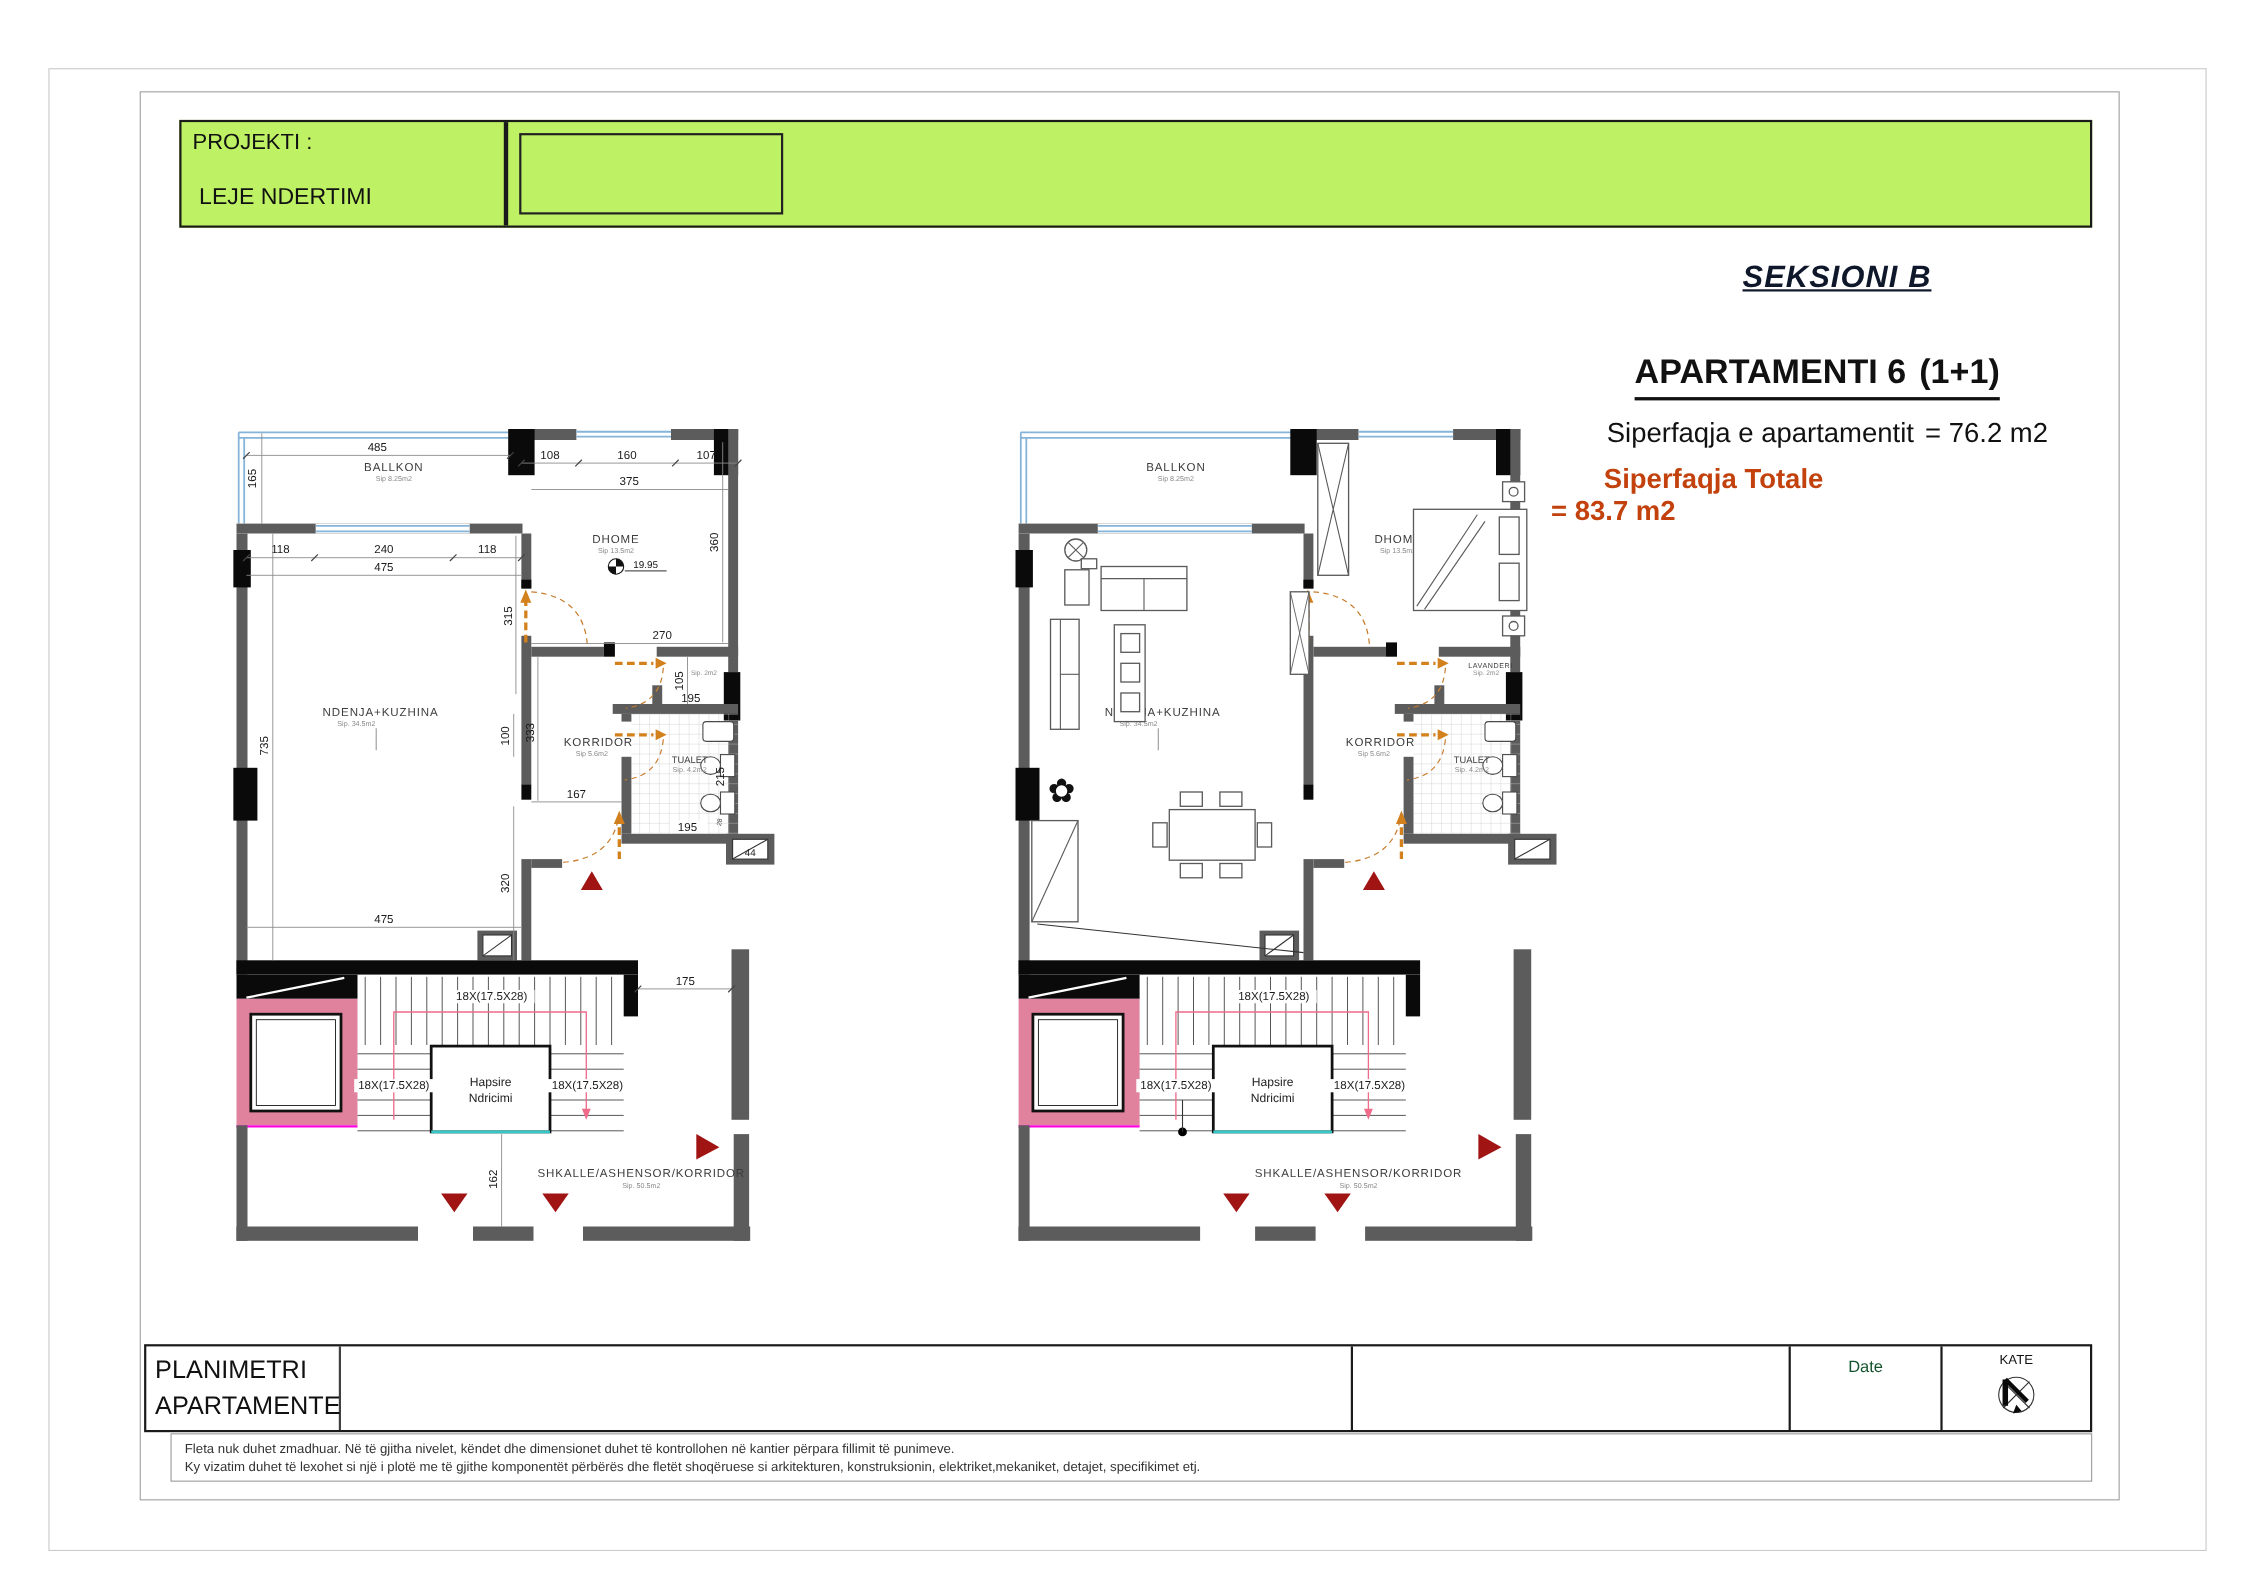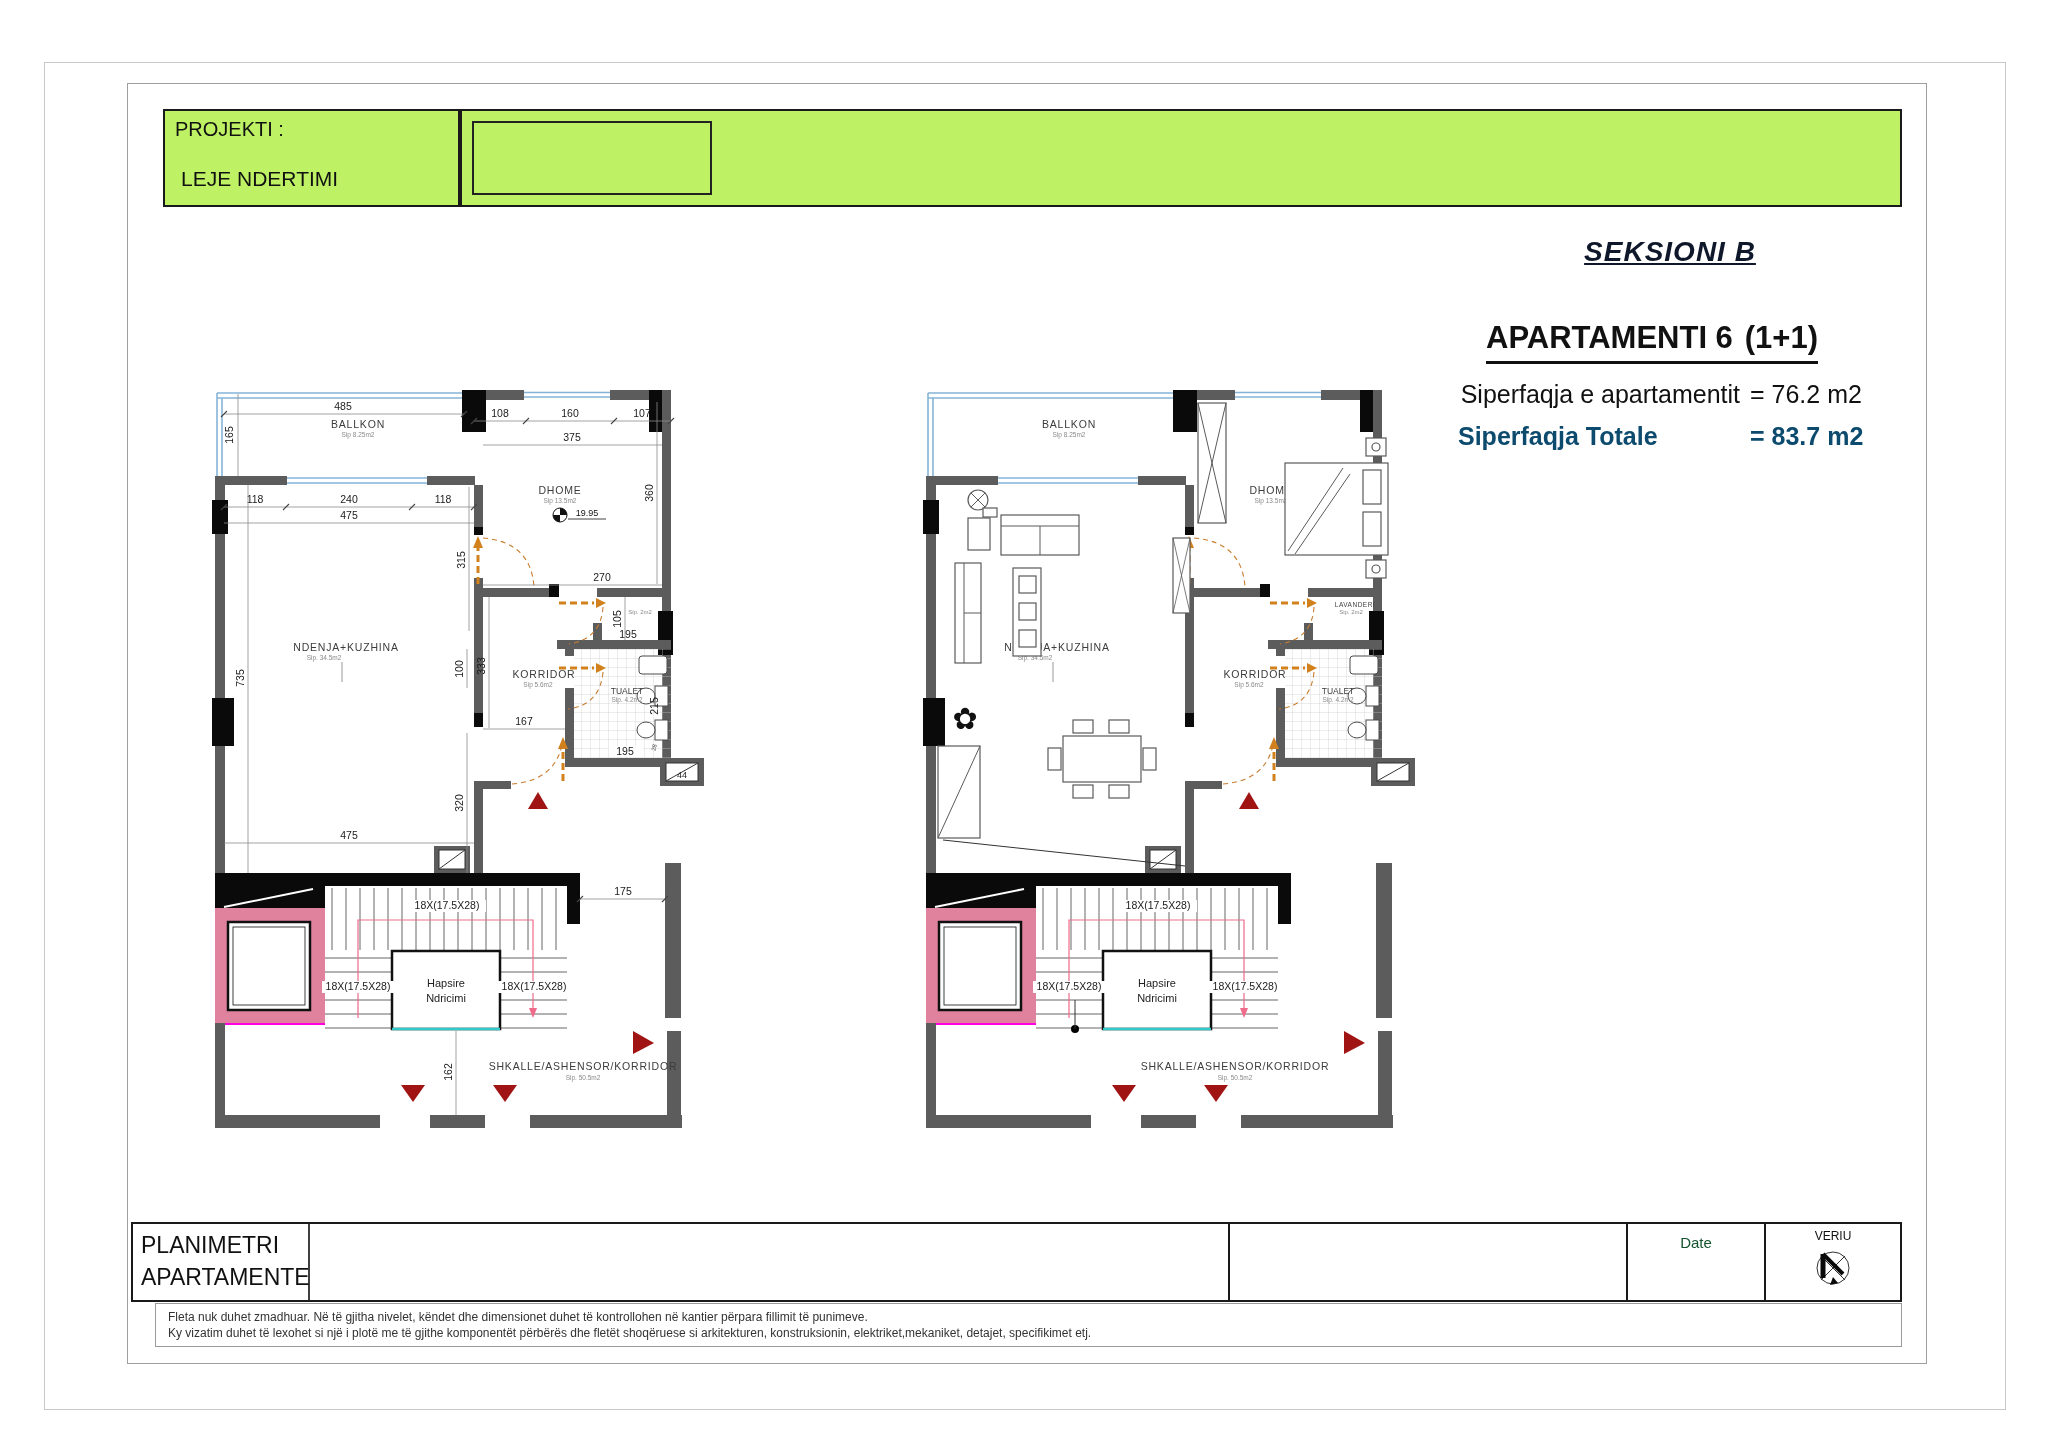--- a/index.html
+++ b/index.html
@@ -18,21 +18,21 @@
   .cell-logo{width:262px;border-left:2px solid #1a1a1a;box-sizing:border-box;display:flex;padding:10px;}
   .logo-box{flex:1;border:2px solid #222;}
   .seksioni{left:1515px;top:236px;width:310px;text-align:center;font-size:28px;font-weight:600;
             font-style:italic;color:#0f172a;text-decoration:underline;letter-spacing:1px;}
   .apt-title{left:1486px;top:320px;width:332px;display:flex;justify-content:space-between;
              font-size:31px;font-weight:bold;border-bottom:3px solid #111;padding-bottom:5px;}
   .areas{left:1400px;top:380px;width:480px;font-size:25px;}
   .arow{display:flex;margin-bottom:13px;}
   .arow .lbl{width:340px;text-align:right;}
   .arow .val{width:130px;text-align:left;margin-left:10px;}
-  .arow.total{color:#0c4a6e;font-weight:bold;}
+  .arow.total{color:#c2410c;font-weight:bold;flex-direction:column;}
   .arow.total .lbl{text-align:left;padding-left:58px;box-sizing:border-box;}
   .footerstrip{left:131px;top:1222px;width:1771px;height:80px;border:2px solid #1a1a1a;
                display:flex;box-sizing:border-box;background:#fff;}
   .fcellA{width:177px;border-right:2px solid #404040;box-sizing:border-box;padding:5px 8px;
           font-size:23px;line-height:32px;}
   .fcellB{width:920px;border-right:2px solid #1a1a1a;box-sizing:border-box;}
   .fcellC{flex:1;border-right:2px solid #1a1a1a;box-sizing:border-box;}
   .fcellD{width:138px;border-right:2px solid #1a1a1a;box-sizing:border-box;text-align:center;
           font-size:15px;color:#14532d;padding-top:10px;}
   .fcellE{width:134px;text-align:center;font-size:12px;padding-top:5px;}
@@ -349,21 +349,21 @@
   <div class="fcellA">
     <div>PLANIMETRI</div>
     <div>APARTAMENTE</div>
   </div>
   <div class="fcellB"></div>
   <div class="fcellC"></div>
   <div class="fcellD">
     <span>Date</span>
   </div>
   <div class="fcellE">
-    <div>VERIU</div>
+    <div>KATE</div>
     <svg width="46" height="48" viewBox="0 0 46 48">
       <circle cx="23" cy="25" r="16" fill="none" stroke="#333" stroke-width="1"></circle>
       <line x1="11" y1="13" x2="35" y2="37" stroke="#333" stroke-width="1"></line>
       <line x1="35" y1="13" x2="11" y2="37" stroke="#333" stroke-width="1"></line>
       <path d="M13 11 V35" stroke="#0a0a0a" stroke-width="5"></path>
       <path d="M13 11 L33 31" stroke="#0a0a0a" stroke-width="4"></path>
       <polygon points="20,42 28,40 23,34" fill="#0a0a0a"></polygon>
     </svg>
   </div>
 </div>

